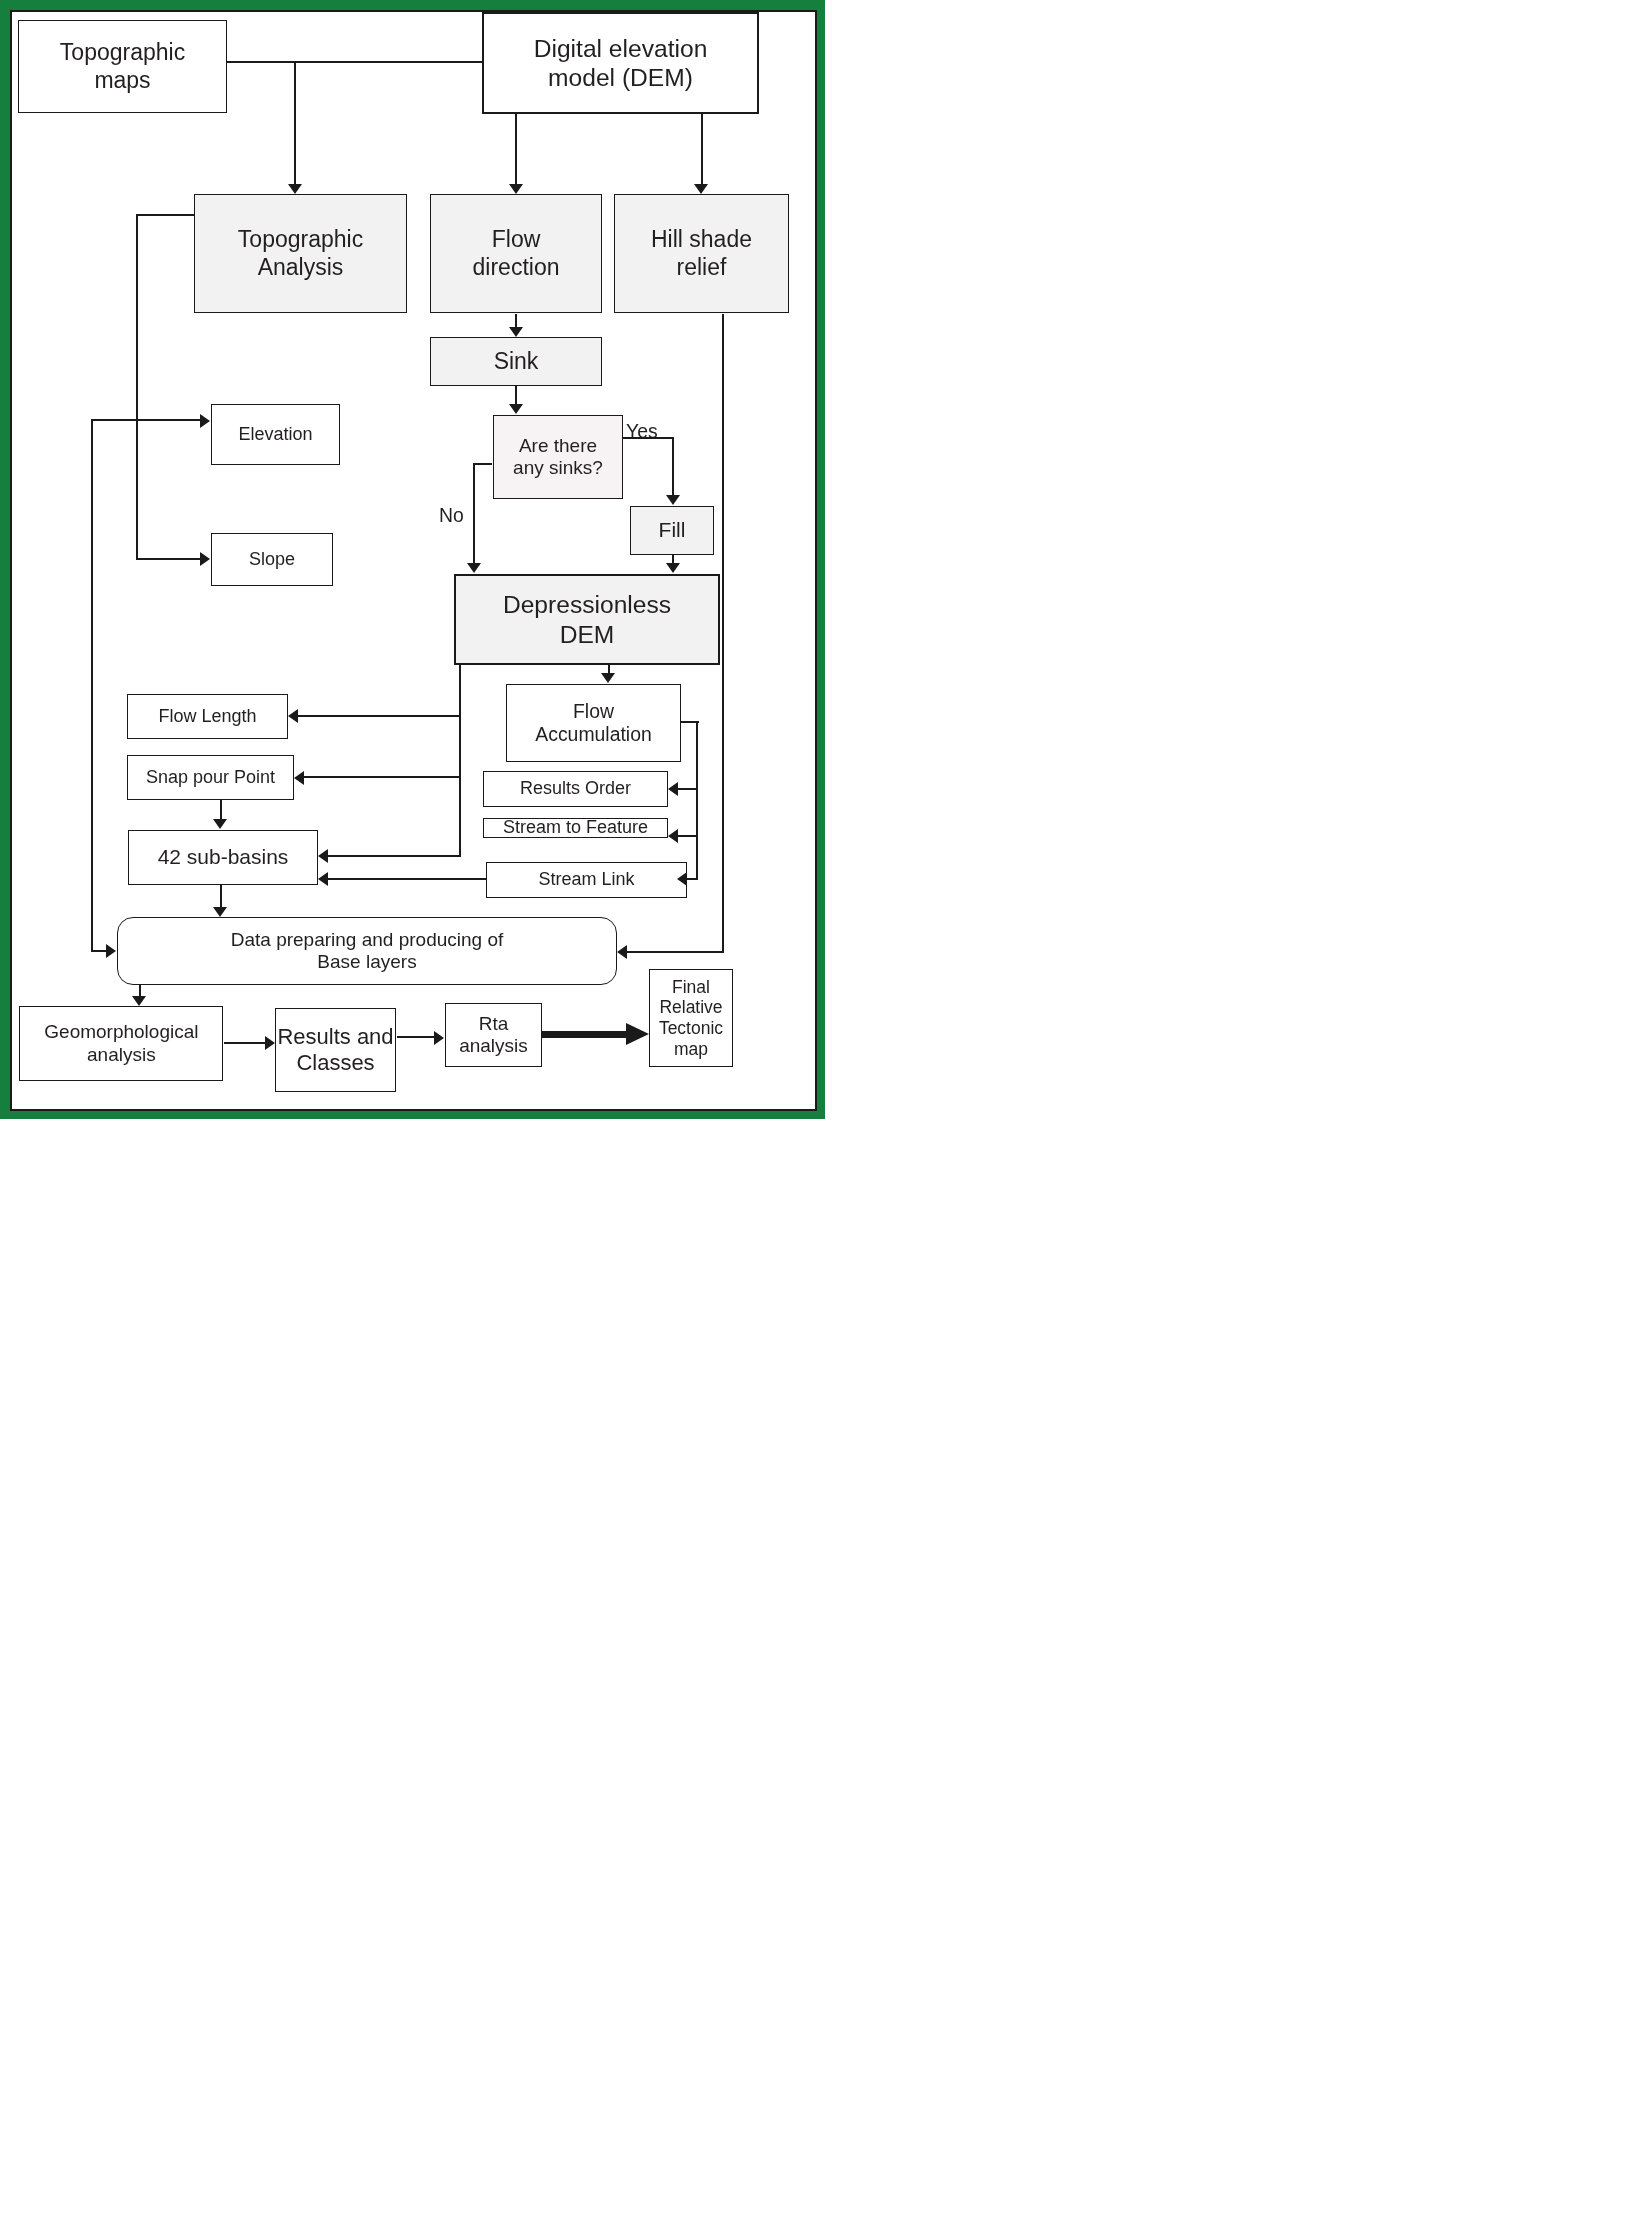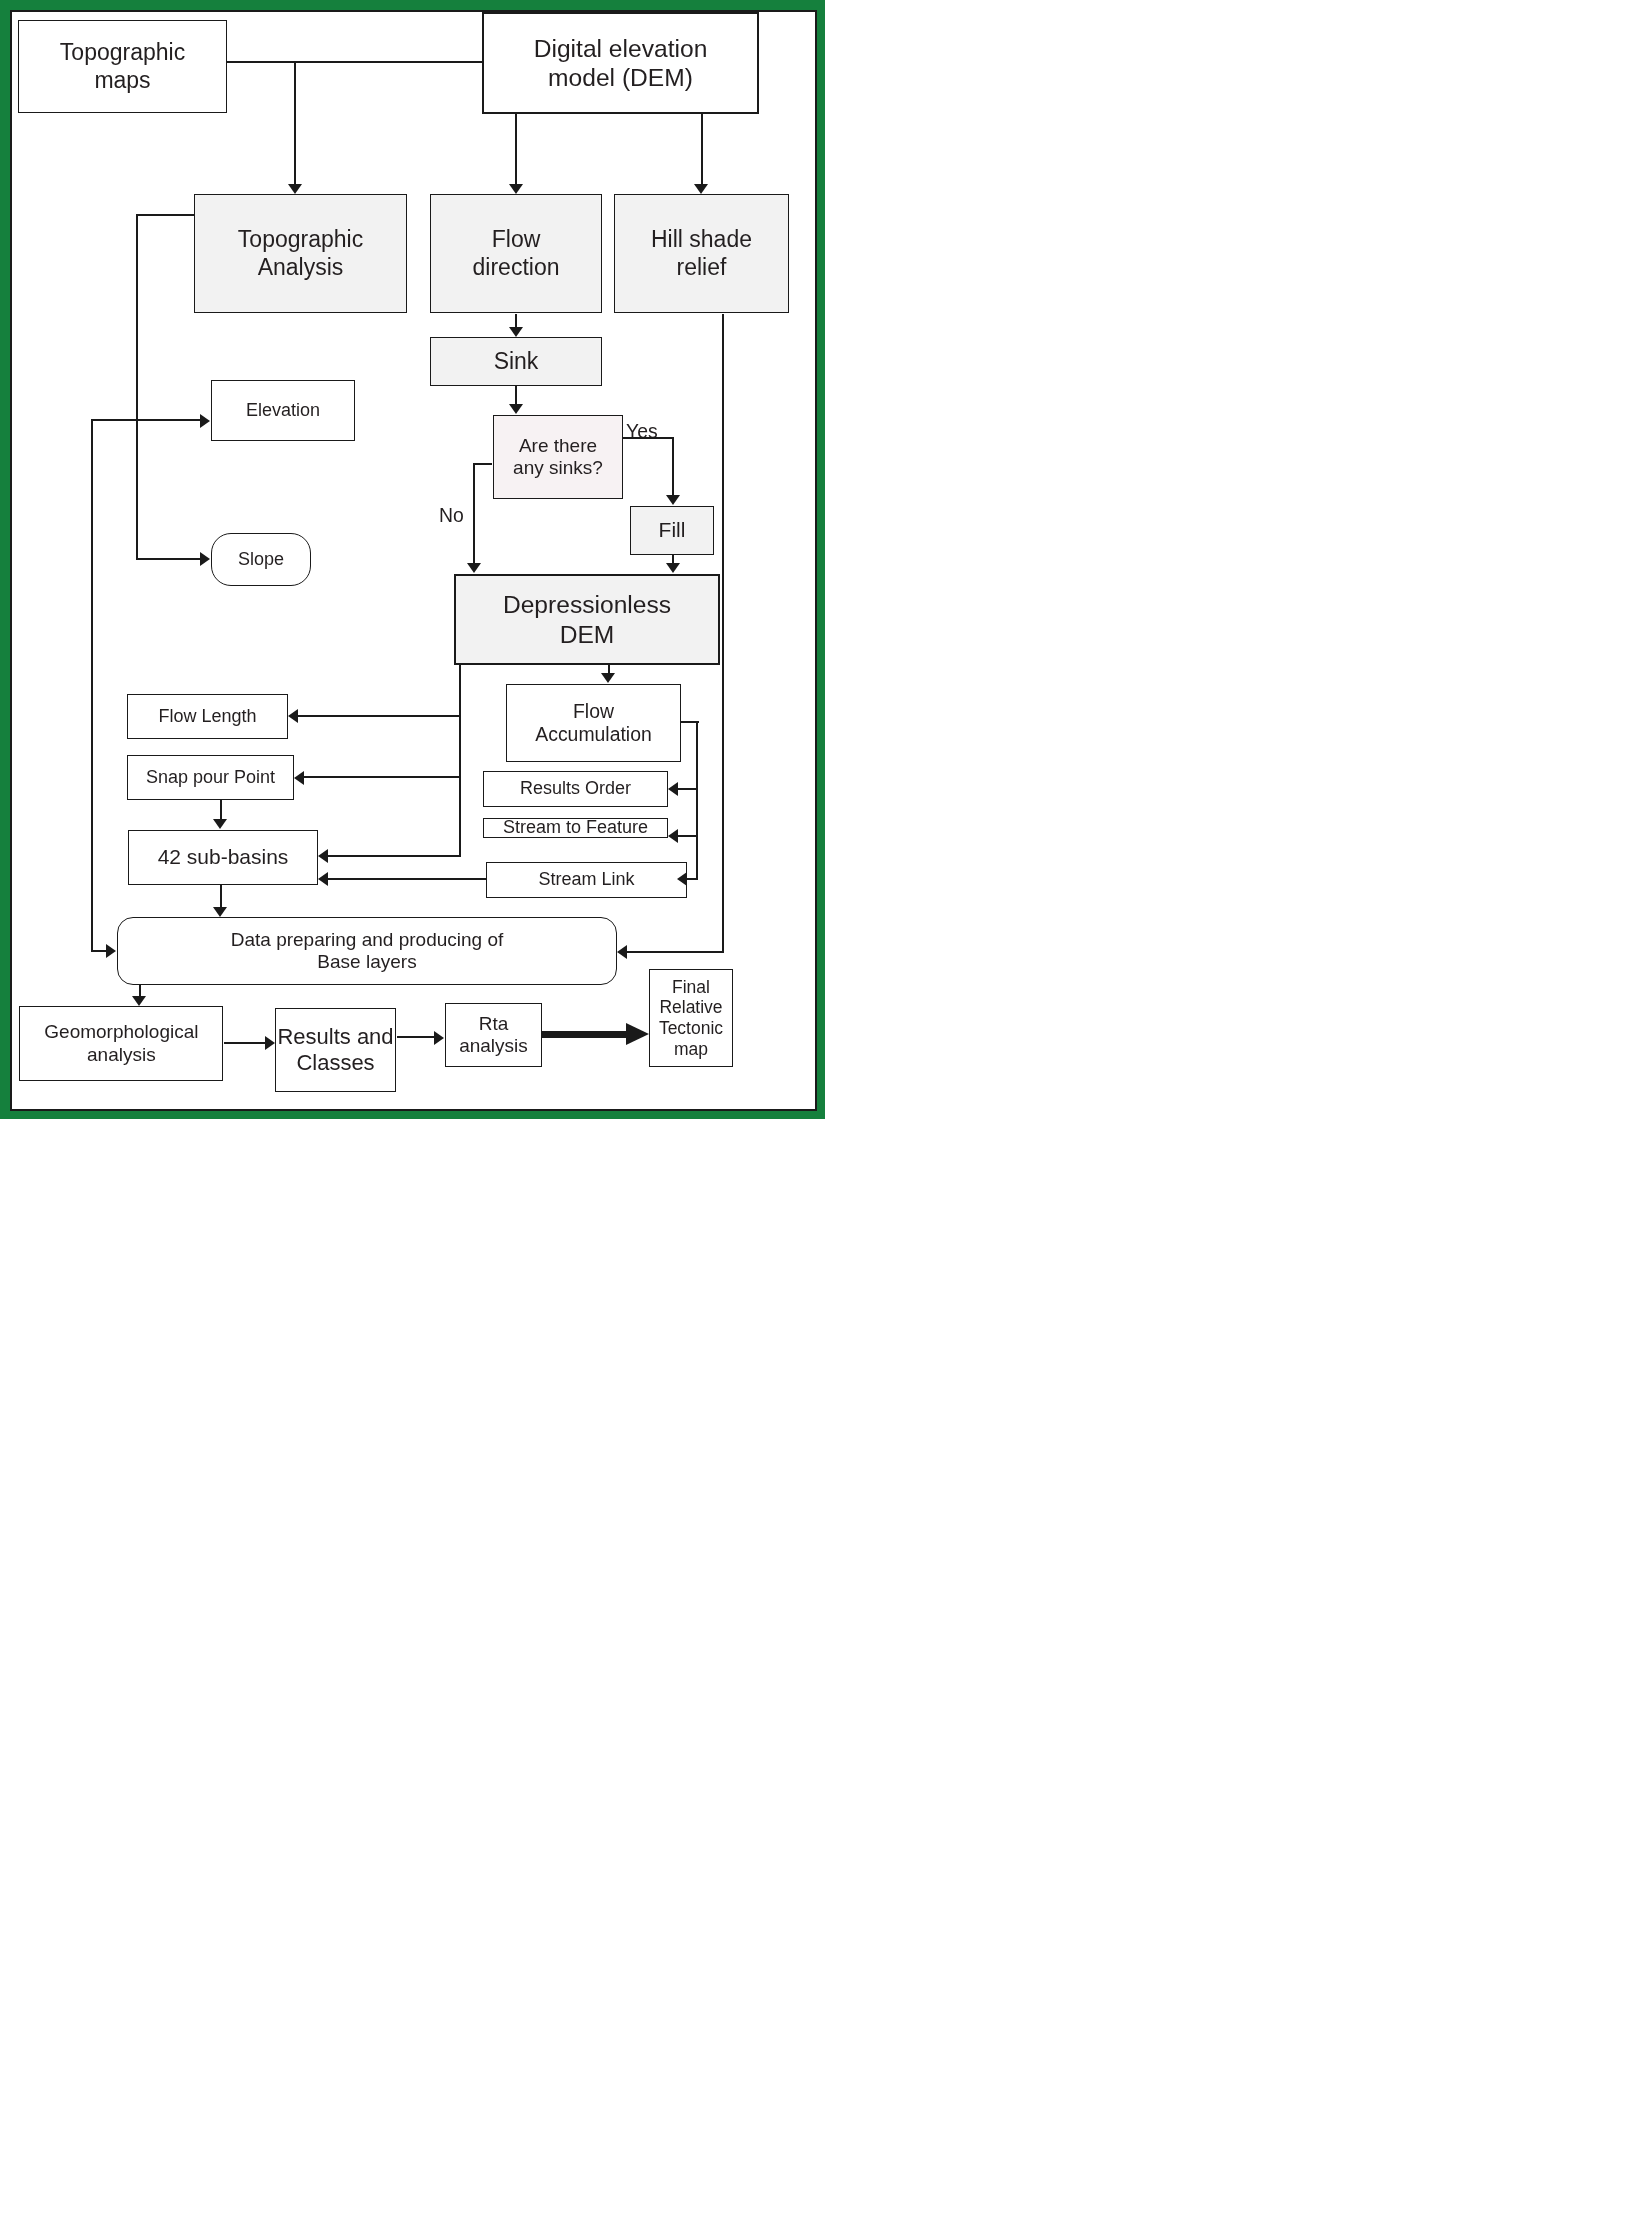--- a/index.html
+++ b/index.html
@@ -40,26 +40,26 @@
 Analysis</div>
 
   <div class="node gray" style="left:430px;top:194px;width:172px;height:119px;font-size:23px;">Flow
 direction</div>
 
   <div class="node gray" style="left:614px;top:194px;width:175px;height:119px;font-size:23px;">Hill shade
 relief</div>
 
   <div class="node gray" style="left:430px;top:337px;width:172px;height:49px;font-size:23px;">Sink</div>
 
-  <div class="node" style="left:211px;top:380px;width:144px;height:61px;font-size:18px;">Elevation</div>
+  <div class="node" style="left:211px;top:404px;width:129px;height:61px;font-size:18px;">Elevation</div>
 
   <div class="node pink" style="left:493px;top:415px;width:130px;height:84px;font-size:19px;">Are there
 any sinks?</div>
 
-  <div class="node" style="left:211px;top:533px;width:100px;height:53px;font-size:18px;border-radius:20px;">Slope</div>
+  <div class="node" style="left:211px;top:533px;width:122px;height:53px;font-size:18px;">Slope</div>
 
   <div class="node gray" style="left:630px;top:506px;width:84px;height:49px;font-size:21px;">Fill</div>
 
   <div class="node gray" style="left:454px;top:574px;width:266px;height:91px;font-size:24.6px;border-width:2.6px;">Depressionless
 DEM</div>
 
   <div class="node" style="left:127px;top:694px;width:161px;height:45px;font-size:18px;">Flow Length</div>
 
   <div class="node" style="left:127px;top:755px;width:167px;height:45px;font-size:18px;">Snap pour Point</div>
 

